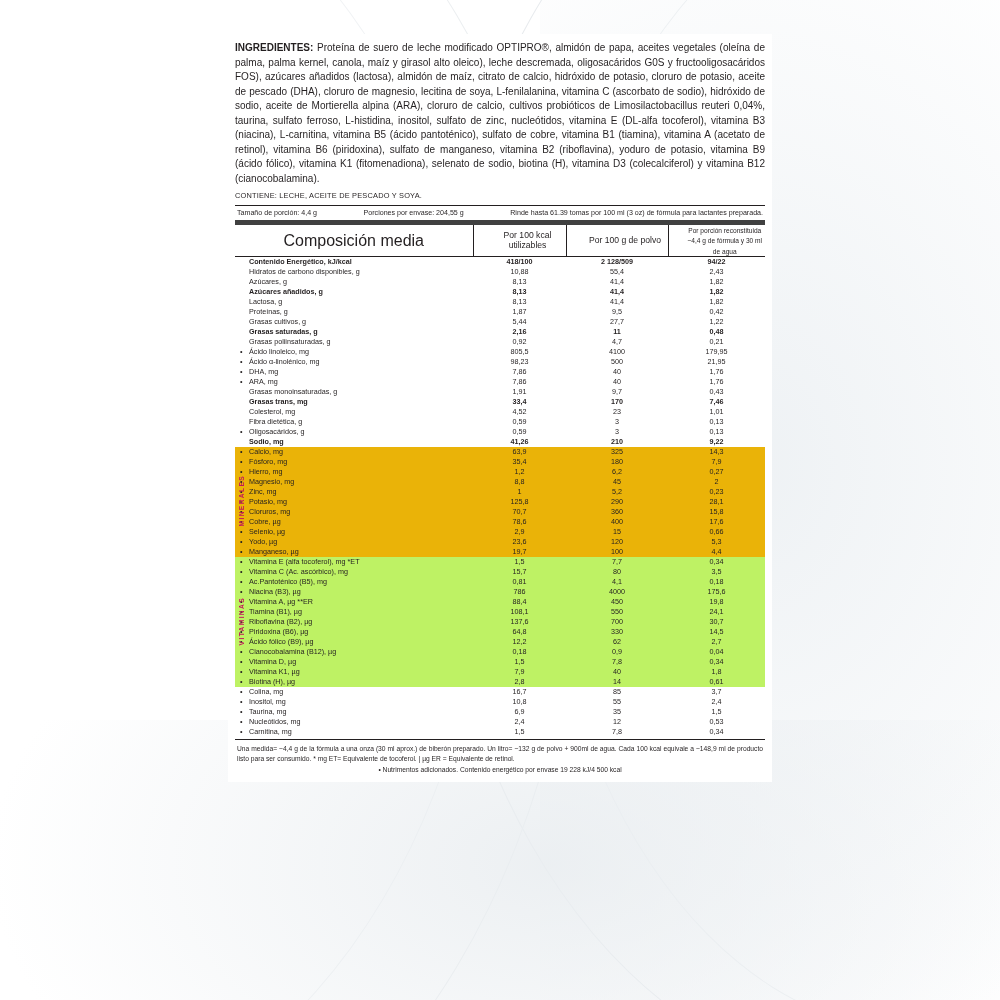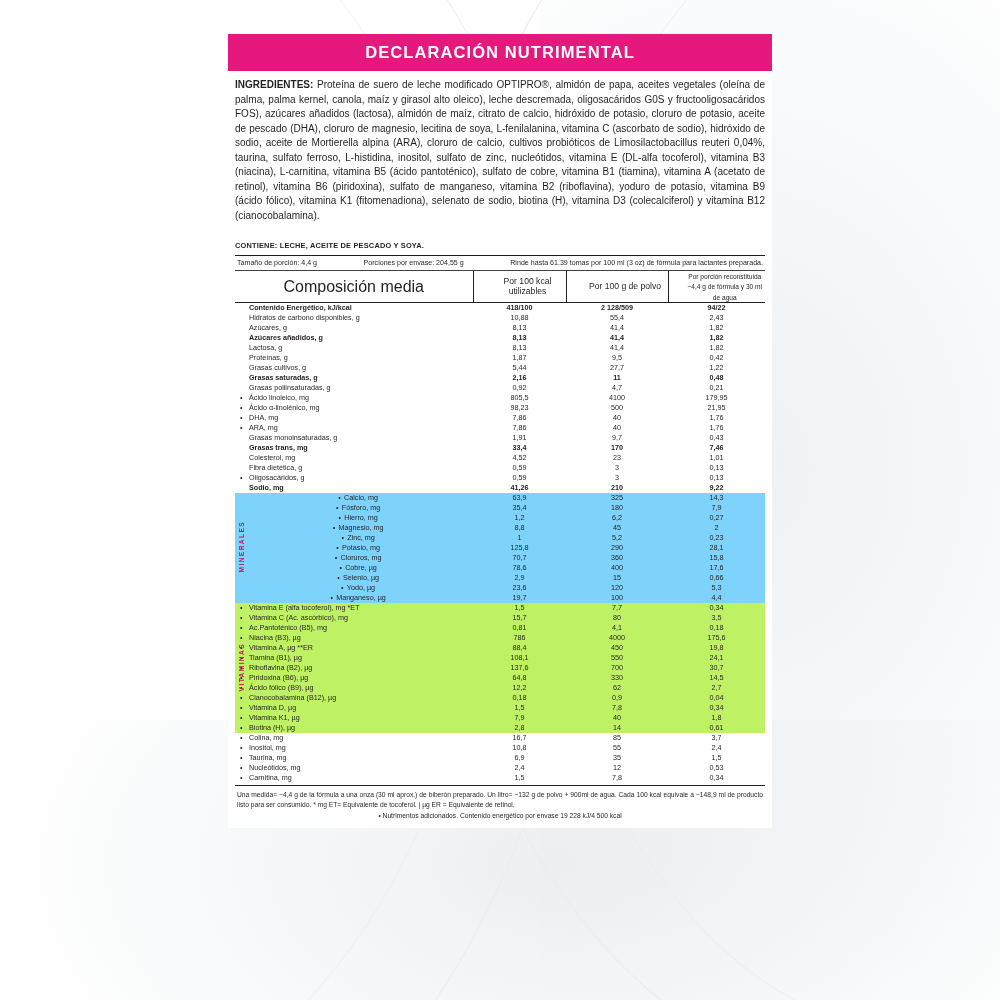--- a/index.html
+++ b/index.html
@@ -66,30 +66,30 @@
   }
   .ingredients {
     font-size: 10px;
     line-height: 1.45;
     text-align: justify;
     color: #231f20;
   }
   .ingredients b { font-weight: bold; }
   .contains {
     font-size: 7.4px;
-    font-weight: bold;
-    margin-top: 18px;
+    font-weight: normal;
+    margin-top: 5px;
     letter-spacing: .2px;
   }
   .portion-row {
     display: flex;
     justify-content: space-between;
     align-items: center;
     border-top: 1px solid #231f20;
-    border-bottom: 1px solid #404040;
+    border-bottom: 5px solid #404040;
     margin-top: 5px;
     padding: 3px 2px;
     font-size: 7.1px;
   }
   table.nutri {
     width: 100%;
     border-collapse: collapse;
     font-size: 7.2px;
     color: #231f20;
   }
@@ -137,21 +137,21 @@
   .ind1 { padding-left: 14px; }
   .ind2 { padding-left: 24px; }
   .ind3 { padding-left: 30px; }
   .bullet::before {
     content: "•";
     display: inline-block;
     width: 9px;
     margin-left: -9px;
     color: #231f20;
   }
-  .zone-min td { background: #7dd3fc; text-align: center; }
+  .zone-min td { background: #eab308; }
   .zone-vit td { background: #bef264; }
   .zone-plain td { background: #ffffff; }
   .footer {
     border-top: 1px solid #231f20;
     margin-top: 2px;
     padding: 4px 2px 7px 2px;
     font-size: 6.7px;
     line-height: 1.45;
     text-align: center;
   }
@@ -163,21 +163,20 @@
 
 <div id="page">
   <div class="swoosh sw1"></div>
   <div class="swoosh sw2"></div>
   <div class="swoosh sw3"></div>
   <div class="swoosh sw4"></div>
   <div class="shade shade-r"></div>
   <div class="shade shade-b"></div>
 
   <div class="label-card">
-    <div class="title-bar">DECLARACIÓN NUTRIMENTAL</div>
 
     <div class="body-pad">
       <div class="ingredients">
         <b>INGREDIENTES:</b><span> Proteína de suero de leche modificado OPTIPRO®, almidón de papa, aceites vegetales (oleína de palma, palma kernel, canola, maíz y girasol alto oleico), leche descremada, oligosacáridos G0S y fructooligosacáridos FOS), azúcares añadidos (lactosa), almidón de maíz, citrato de calcio, hidróxido de potasio, cloruro de potasio, aceite de pescado (DHA), cloruro de magnesio, lecitina de soya, L-fenilalanina, vitamina C (ascorbato de sodio), hidróxido de sodio, aceite de Mortierella alpina (ARA), cloruro de calcio, cultivos probióticos de Limosilactobacillus reuteri 0,04%, taurina, sulfato ferroso, L-histidina, inositol, sulfato de zinc, nucleótidos, vitamina E (DL-alfa tocoferol), vitamina B3 (niacina), L-carnitina, vitamina B5 (ácido pantoténico), sulfato de cobre, vitamina B1 (tiamina), vitamina A (acetato de retinol), vitamina B6 (piridoxina), sulfato de manganeso, vitamina B2 (riboflavina), yoduro de potasio, vitamina B9 (ácido fólico), vitamina K1 (fitomenadiona), selenato de sodio, biotina (H), vitamina D3 (colecalciferol) y vitamina B12 (cianocobalamina).</span>
       </div>
       <div class="contains">CONTIENE: LECHE, ACEITE DE PESCADO Y SOYA.</div>
 
       <div class="portion-row">
         <span>Tamaño de porción: 4,4 g</span>
         <span>Porciones por envase: 204,55 g</span>

